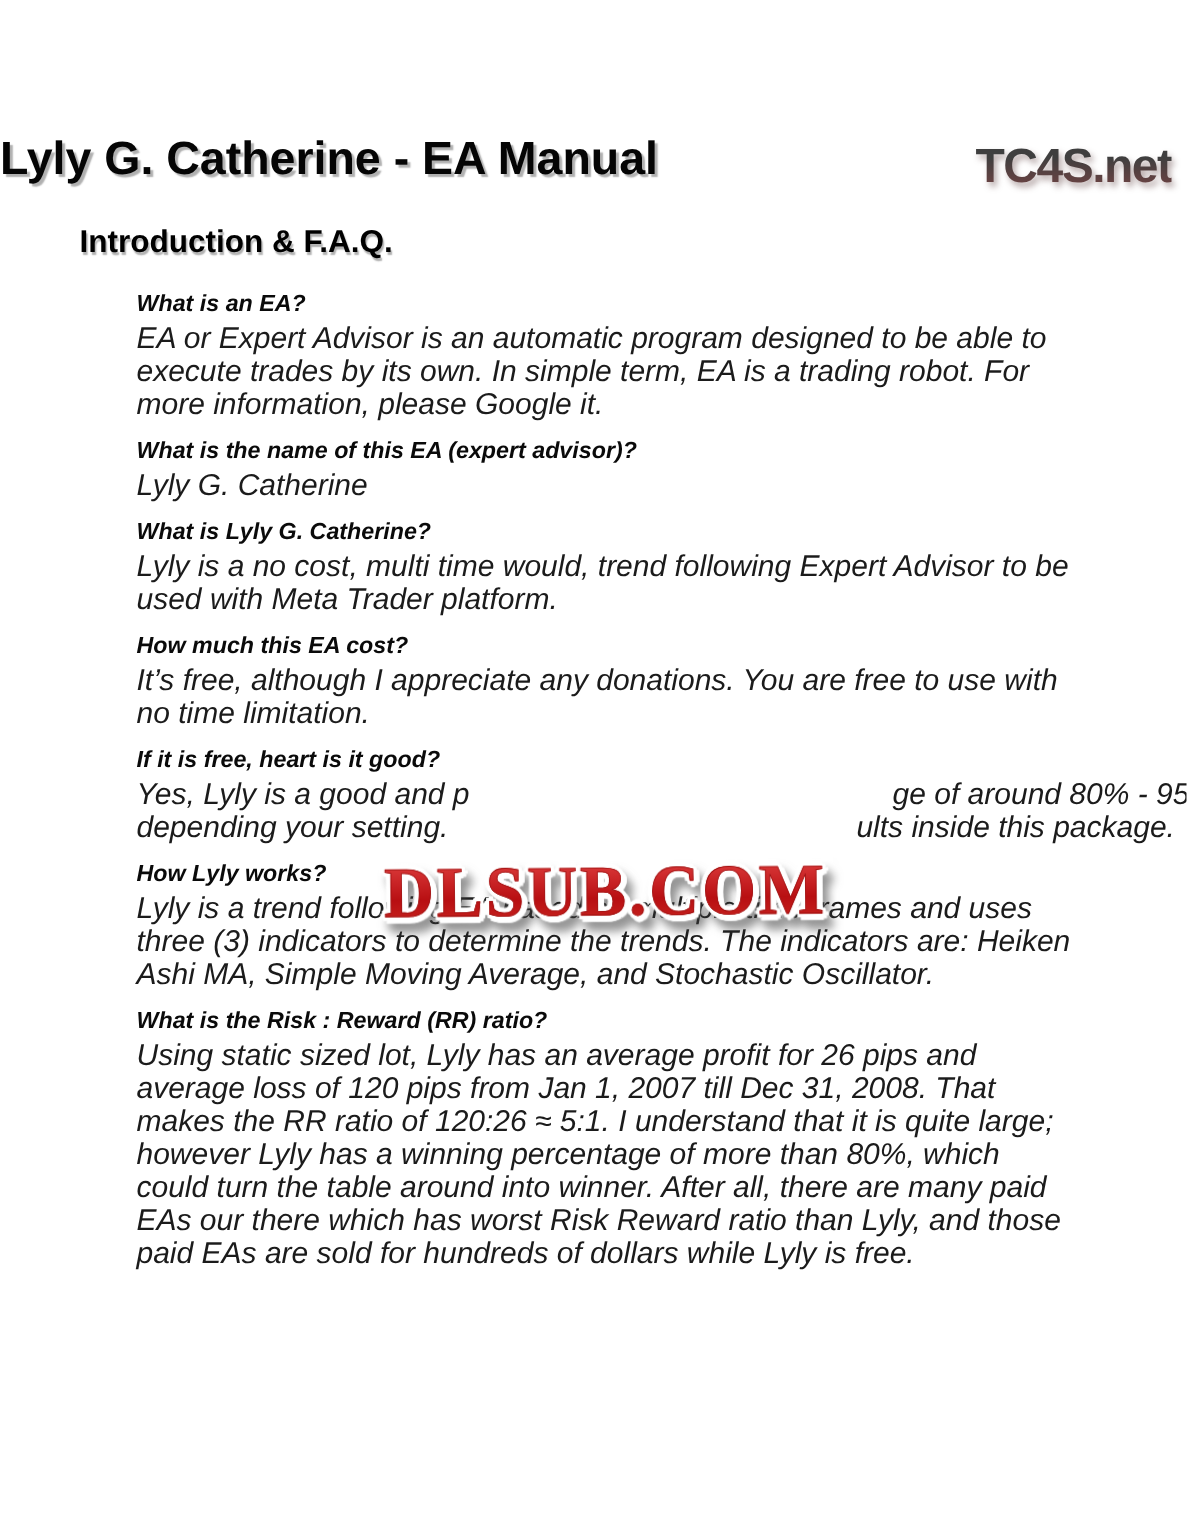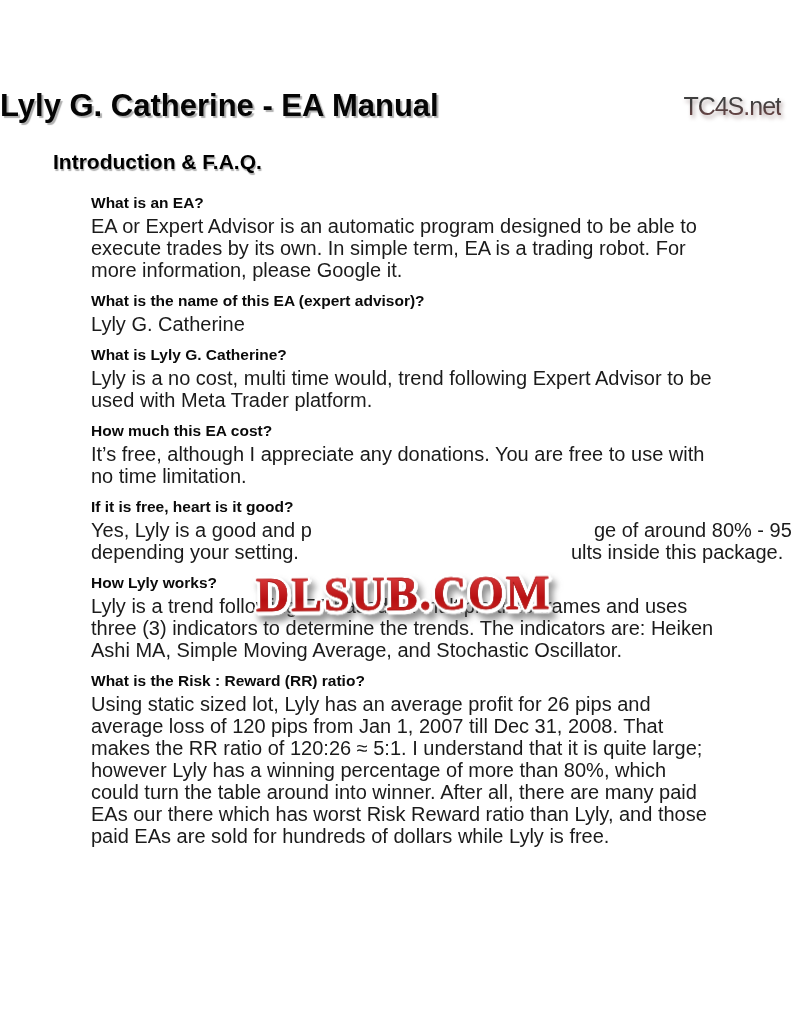--- a/index.html
+++ b/index.html
@@ -19,22 +19,22 @@
     width: 791px;
     height: 1024px;
     background: #ffffff;
   }
 
   
   .top-logo {
     position: absolute;
     top: 4px;
     right: 10px;
-    font-size: 25px;
-    font-weight: normal;
+    font-size: 32px;
+    font-weight: bold;
     letter-spacing: -1px;
     color: #454545;
     background: linear-gradient(180deg, #3f3f3f 35%, #6e4343 90%);
     -webkit-background-clip: text;
     background-clip: text;
     -webkit-text-fill-color: transparent;
     filter: drop-shadow(2px 3px 2px rgba(90,60,60,0.45));
   }
 
   
@@ -53,21 +53,21 @@
     font-weight: bold;
     color: #000000;
     text-shadow: 1px 2px 1px #b0b0b0;
   }
 
   
   .faq {
     margin: 18px 0 0 91px;
     width: 625px;
   }
-  .qa { margin: 0 0 9px 0; }
+  .qa { margin: 0 0 9px 0; font-style: italic; }
   .q {
     margin: 0 0 1px 0;
     font-size: 15.5px;
     font-weight: bold;
     line-height: 22px;
     color: #0a0a0a;
   }
   .a {
     margin: 0;
     font-size: 20px;

